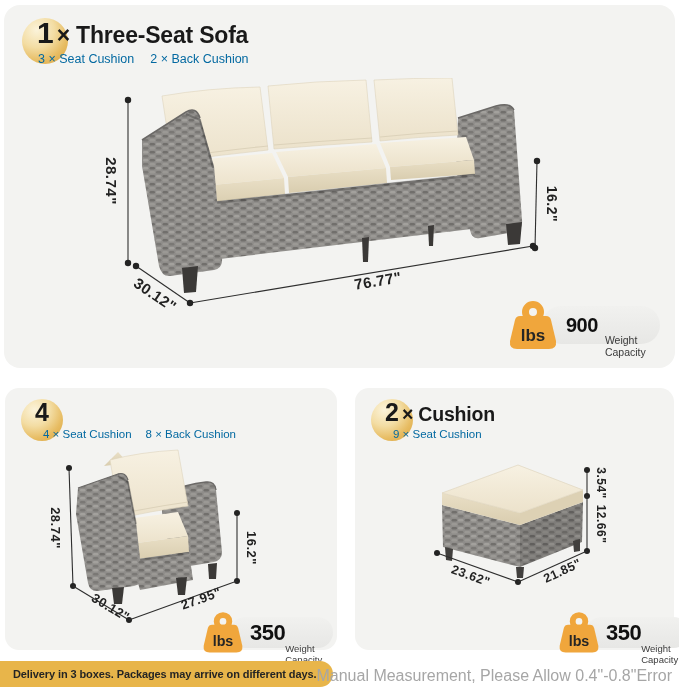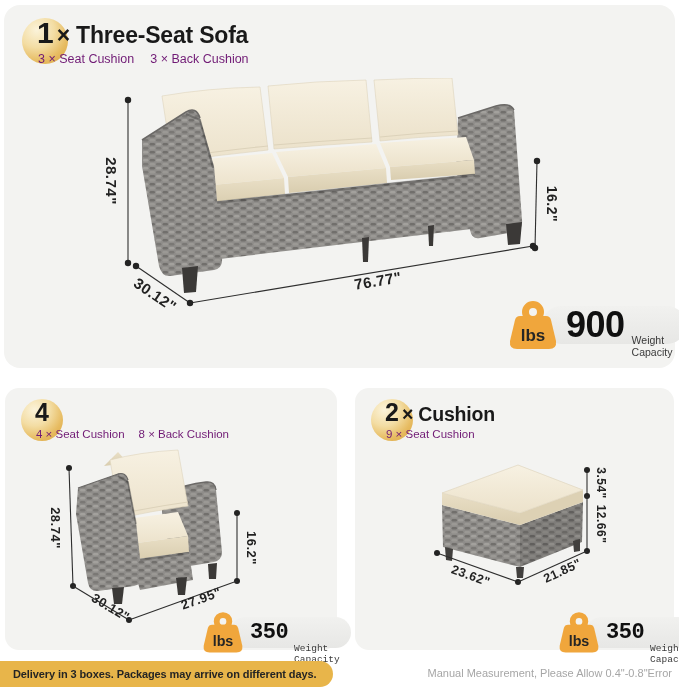--- a/index.html
+++ b/index.html
@@ -14,57 +14,57 @@
   #panel-ottoman{left:355px;top:388px;width:319px;height:262px;border-radius:14px;}
 
   .hdr{position:absolute;z-index:3;}
   .gold-circle{position:absolute;left:0;top:0;border-radius:50%;
     background:radial-gradient(circle at 32% 26%, #fbf3da 0%, #f3dda4 38%, #e9c univ06e 65%, #dca43f 100%);
     background:radial-gradient(circle at 32% 26%, #fbf3da 0%, #f3dda4 38%, #e7bc62 68%, #d9a13c 100%);
   }
   .title-line{position:relative;display:flex;align-items:baseline;gap:3px;color:#191919;}
   .qty{font-weight:bold;}
   .ttl{font-weight:bold;letter-spacing:-0.2px;}
-  .subtitle{position:relative;display:flex;color:#701a75;}
+  .subtitle{position:relative;display:flex;color:#0369a1;}
   .hdr-lg .gold-circle{width:46px;height:46px;top:2px;}
   .hdr-lg .title-line{margin-left:15px;}
   .hdr-lg .qty{font-size:30px;}
   .hdr-lg .ttl{font-size:23px;}
   .hdr-lg .subtitle{margin-left:16px;margin-top:2px;font-size:12.5px;gap:16px;}
   .hdr-sm .gold-circle{width:42px;height:42px;top:1px;}
   .hdr-sm .title-line{margin-left:14px;}
   .hdr-sm .qty{font-size:25px;}
   .hdr-sm .ttl{font-size:19.5px;}
-  .hdr-sm .subtitle{margin-left:15px;margin-top:1px;font-size:11.5px;gap:14px;}
+  .hdr-sm .subtitle{margin-left:22px;margin-top:1px;font-size:11.5px;gap:14px;}
 
   .furn{position:absolute;z-index:1;}
   .dims{position:absolute;left:0;top:0;z-index:2;pointer-events:none;}
   .dims line{stroke:#2e2e2e;stroke-width:1.1;}
   .dims circle{fill:#232323;}
   .dims text{fill:#222;font-family:"Liberation Sans",sans-serif;font-weight:600;letter-spacing:0.5px;}
 
   .badge{position:absolute;z-index:4;display:flex;align-items:flex-start;}
   .kb{position:relative;z-index:2;flex:0 0 auto;}
   .pill{display:flex;align-items:center;background:linear-gradient(#f1f1ef,#e7e7e5);
     border-radius:22px;}
   .badge-lg .pill{margin-left:-16px;height:38px;padding:0 14px 0 24px;gap:7px;margin-top:5px;}
-  .badge-sm .pill{margin-left:-14px;height:31px;padding:0 11px 0 20px;gap:6px;margin-top:5px;font-family:Liberation Mono, monospace;}
+  .badge-sm .pill{margin-left:-14px;height:31px;padding:0 11px 0 20px;gap:0;margin-top:5px;}
   .wnum{font-weight:bold;color:#101010;letter-spacing:-0.5px;}
-  .badge-lg .wnum{font-size:36px;}
+  .badge-lg .wnum{font-size:20px;}
   .badge-sm .wnum{font-size:22px;}
   .wc{white-space:pre-line;color:#3a3a3a;line-height:1.12;margin-top:44px;}
   .badge-lg .wc{font-size:10.5px;}
   .badge-sm .wc{font-size:9.5px;}
   .kb text{font-family:"Liberation Sans",sans-serif;font-weight:bold;fill:#252525;}
 
   #delivery-pill{position:absolute;left:0;top:661px;height:26px;z-index:5;
     background:#e8b54a;border-radius:0 13px 13px 0;
     display:flex;align-items:center;padding:0 17px 0 13px;
     font-size:11px;font-weight:bold;color:#242424;letter-spacing:-0.1px;}
-  #disclaimer{position:absolute;right:7px;top:667px;font-size:11px;color:#a6a6a6;z-index:5;}
+  #disclaimer{position:absolute;right:7px;top:667px;font-size:16px;color:#a6a6a6;z-index:5;}
 </style>
 </head>
 <body>
 
 <svg style="position:absolute;width:0;height:0" aria-hidden="true">
   <defs>
     <pattern id="wkr" width="13" height="8" patternUnits="userSpaceOnUse">
       <rect width="13" height="8" fill="#8f8d8a"></rect>
       <rect x="0.6" y="1" width="5.4" height="2.4" rx="1.2" fill="#716f6c"></rect>
       <rect x="7" y="1" width="5.4" height="2.4" rx="1.2" fill="#a3a19d"></rect>
@@ -92,21 +92,21 @@
 <div class="panel" id="panel-sofa">
 
   <div class="hdr hdr-lg" style="left:18px;top:11px;">
     <span class="gold-circle"></span>
     <div class="title-line">
       <span class="qty">1</span>
       <span class="ttl">× Three-Seat Sofa</span>
     </div>
     <div class="subtitle">
       <span>3 × Seat Cushion</span>
-      <span>3 × Back Cushion</span>
+      <span>2 × Back Cushion</span>
     </div>
   </div>
 
   <svg class="furn" style="left:132px;top:73px;" width="410" height="228" viewBox="0 0 410 228">
     <g>
       <path d="M322,40 L360,28 Q374,24 378,32 L386,142 Q387,152 378,154 L344,160 Q336,162 334,152 L320,92 Z" fill="url(#wkr)"></path>
       <path d="M322,40 L360,28 Q374,24 378,32" fill="none" stroke="#6b6967" stroke-width="1.5"></path>
     </g>
     <g>
       <path d="M26,18 Q72,10 124,9 L132,72 Q82,77 36,84 Z" fill="url(#cushA)" stroke="#ddd3bc" stroke-width="0.6"></path>

